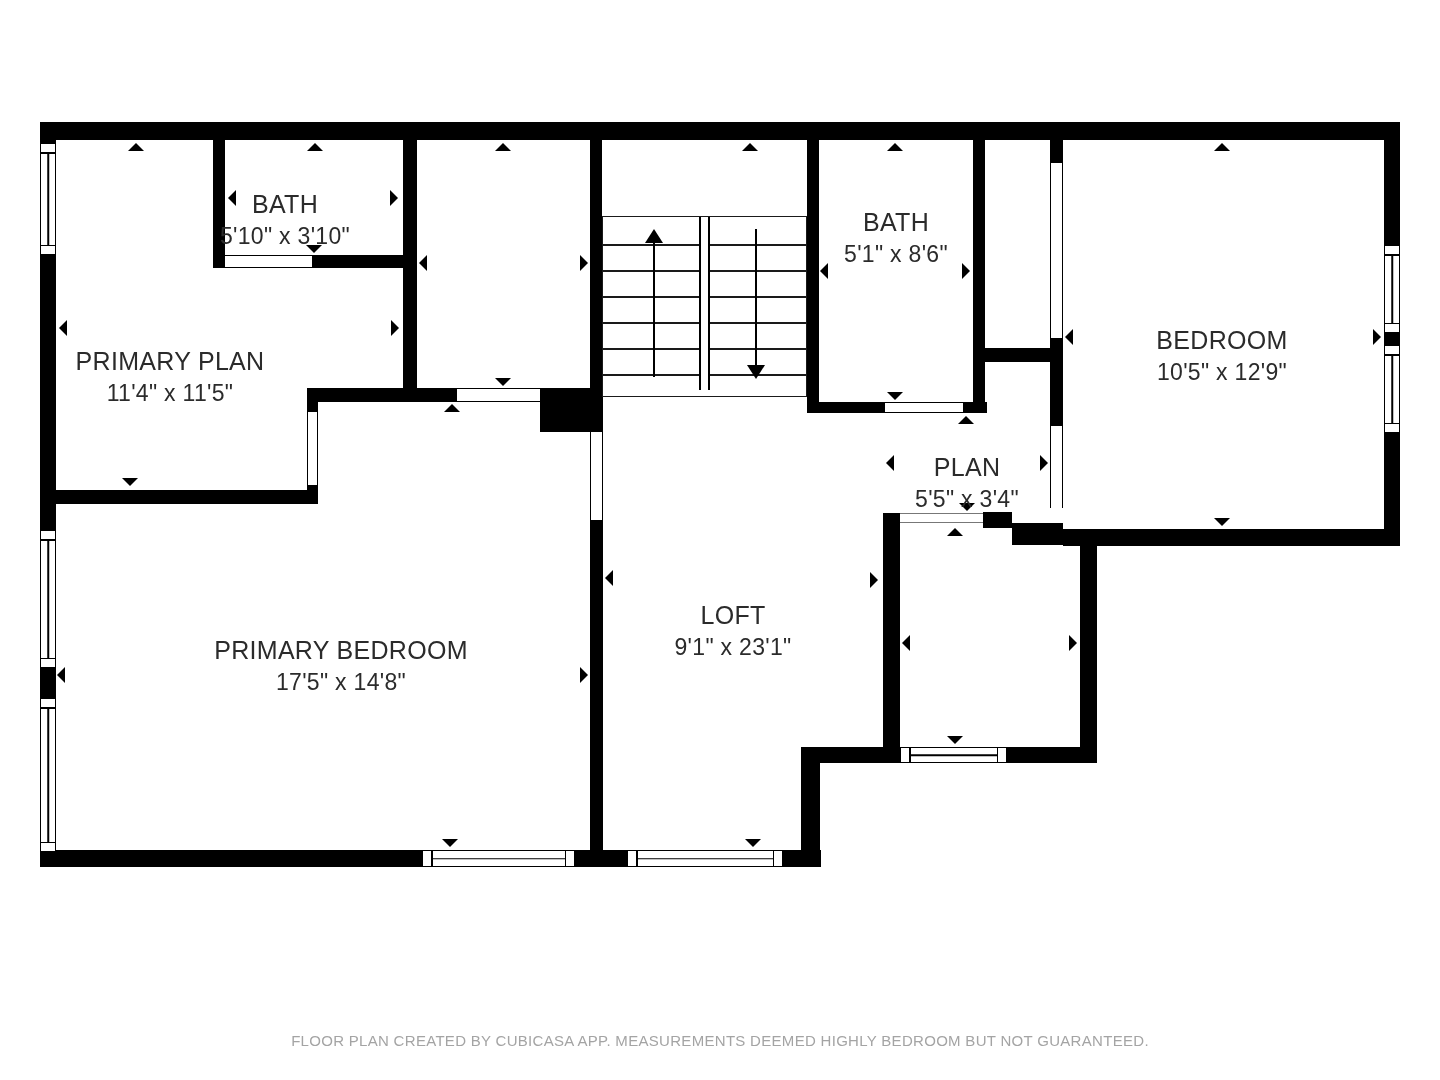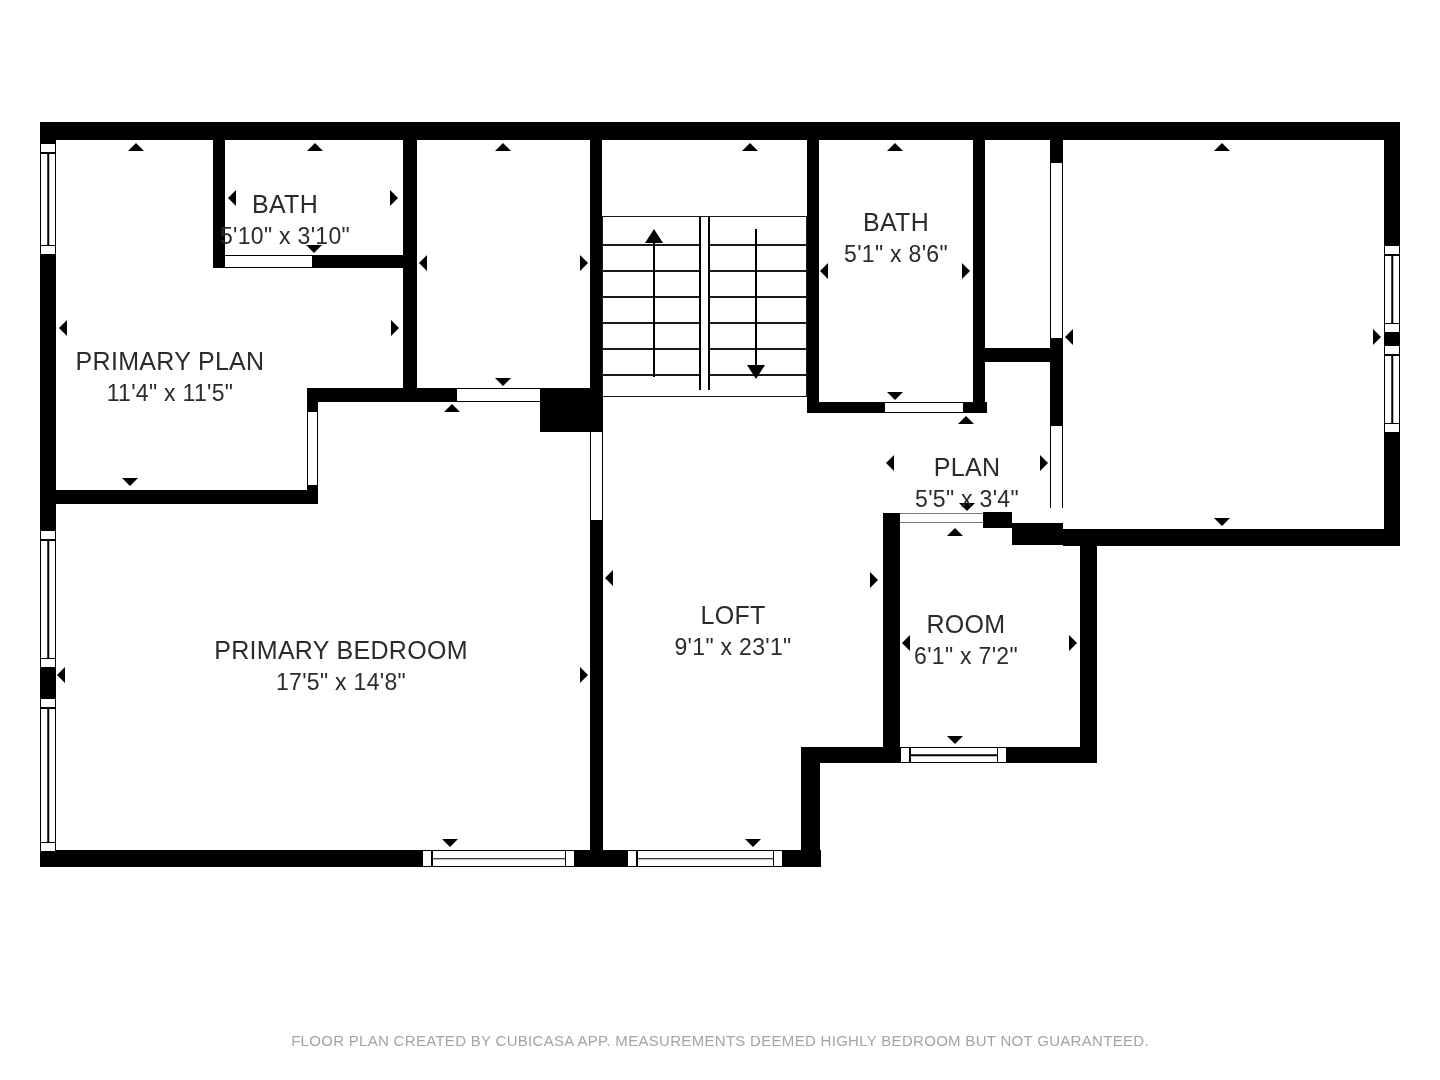--- a/index.html
+++ b/index.html
@@ -194,32 +194,32 @@
     <span class="dm">11'4" x 11'5"</span>
   </div>
   <div class="lbl" style="left:285px;top:220px">
     <span class="nm">BATH</span>
     <span class="dm">5'10" x 3'10"</span>
   </div>
   <div class="lbl" style="left:896px;top:238px">
     <span class="nm">BATH</span>
     <span class="dm">5'1" x 8'6"</span>
   </div>
+  <div class="lbl" style="left:1222px;top:356px">
+    <span class="nm">BEDROOM</span>
+    <span class="dm">10'5" x 12'9"</span>
+  </div>
   <div class="lbl" style="left:967px;top:483px">
     <span class="nm">PLAN</span>
     <span class="dm">5'5" x 3'4"</span>
   </div>
   <div class="lbl" style="left:733px;top:631px">
     <span class="nm">LOFT</span>
     <span class="dm">9'1" x 23'1"</span>
   </div>
-  <div class="lbl" style="left:966px;top:640px">
-    <span class="nm">ROOM</span>
-    <span class="dm">6'1" x 7'2"</span>
-  </div>
   <div class="lbl" style="left:341px;top:666px">
     <span class="nm">PRIMARY BEDROOM</span>
     <span class="dm">17'5" x 14'8"</span>
   </div>
 
   <div class="footer">FLOOR PLAN CREATED BY CUBICASA APP. MEASUREMENTS DEEMED HIGHLY BEDROOM BUT NOT GUARANTEED.</div>
 
 </div>
 
 </body></html>

